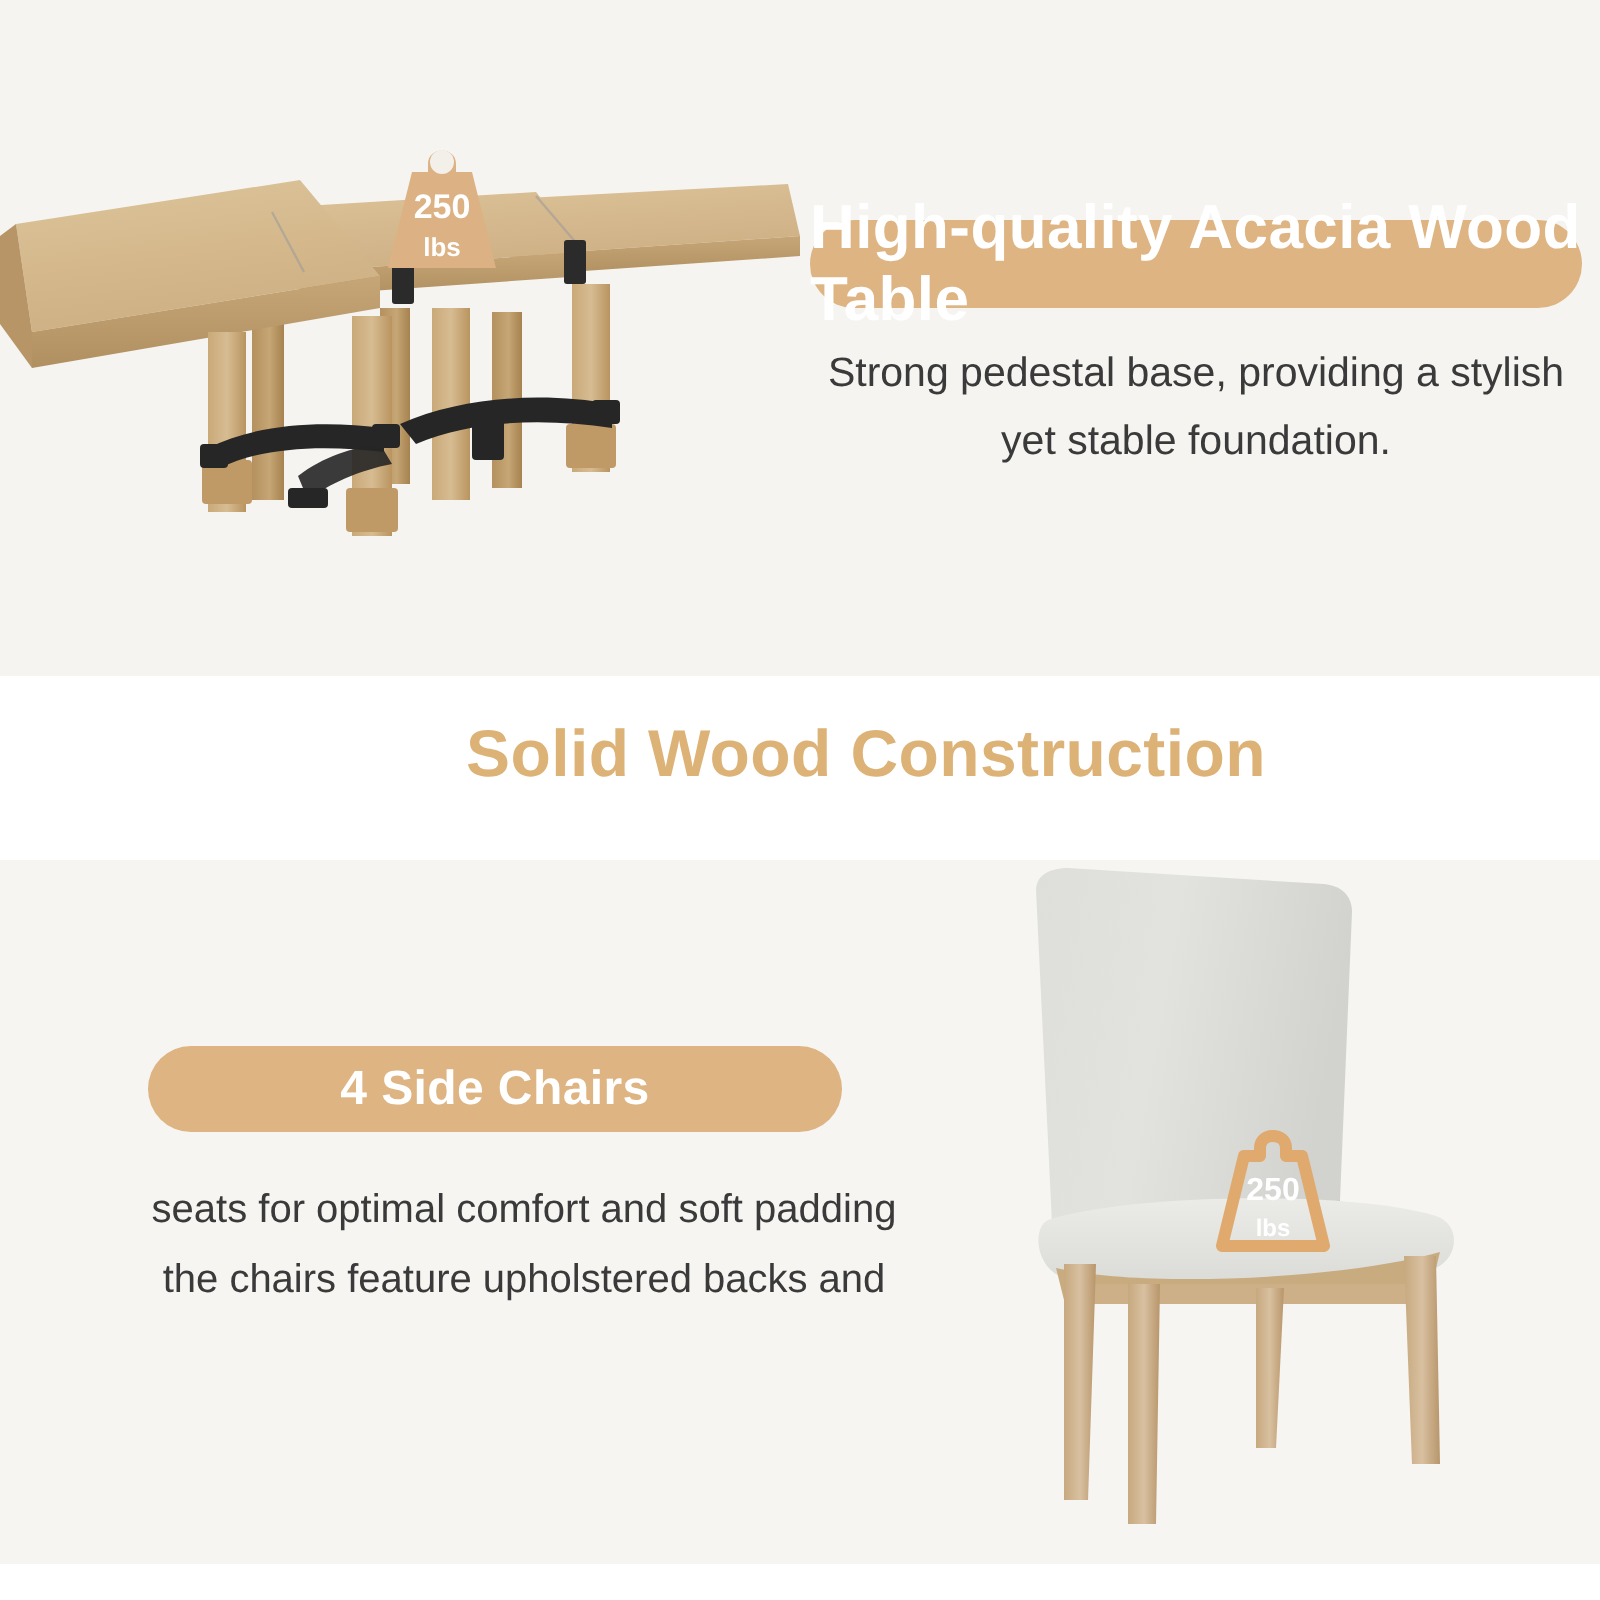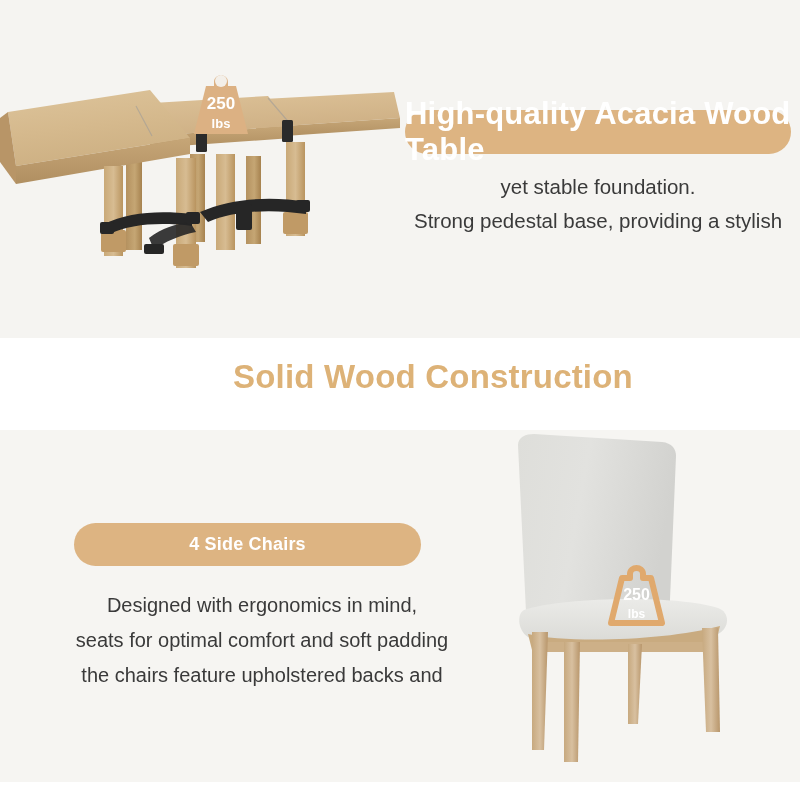--- a/index.html
+++ b/index.html
@@ -60,21 +60,21 @@
     box-sizing: border-box;
   }
   .pill-table {
     left: 405px; top: 110px;
     width: 386px; height: 44px;
     font-size: 31px;
   }
   .pill-chairs {
     left: 74px; top: 523px;
     width: 347px; height: 43px;
-    font-size: 18px;
+    font-size: 24px;
   }
 
   
   .para {
     position: absolute;
     color: #3a3a3a;
     text-align: center;
     line-height: 34px;
     font-size: 20.5px;
   }
@@ -215,22 +215,22 @@
       <text x="31" y="45" text-anchor="middle" font-family="Liberation Sans, sans-serif" font-size="17" class="badge-num">250</text>
       <text x="31" y="64" text-anchor="middle" font-family="Liberation Sans, sans-serif" font-size="13" class="badge-unit">lbs</text>
     </svg>
   </div>
 
   <div class="pill pill-table">
     <span>High-quality Acacia Wood Table</span>
   </div>
 
   <div class="para para-table">
+    <div>Strong pedestal base, providing a stylish</div>
     <div>yet stable foundation.</div>
-    <div>Strong pedestal base, providing a stylish</div>
   </div>
 
   <div class="section-heading">Solid Wood Construction</div>
 
   <div class="chair-art">
     <svg viewBox="0 0 270 330" width="270" height="330" xmlns="http://www.w3.org/2000/svg">
       <defs>
         <linearGradient id="backFab" x1="0" y1="0" x2="1" y2="0.2">
           <stop offset="0%" stop-color="#dededa"></stop>
           <stop offset="45%" stop-color="#e2e2df"></stop>
@@ -276,18 +276,17 @@
       <text x="28.5" y="42" text-anchor="middle" font-family="Liberation Sans, sans-serif" font-size="16" font-weight="bold" fill="#ffffff">250</text>
       <text x="28.5" y="60" text-anchor="middle" font-family="Liberation Sans, sans-serif" font-size="12" font-weight="bold" fill="#ffffff">lbs</text>
     </svg>
   </div>
 
   <div class="pill pill-chairs">
     <span>4 Side Chairs</span>
   </div>
 
   <div class="para para-chairs">
-    <div>Designed with ergonomics in mind,</div>
     <div>seats for optimal comfort and soft padding</div>
     <div>the chairs feature upholstered backs and</div>
   </div>
 
 </div>
 
 </body></html>

